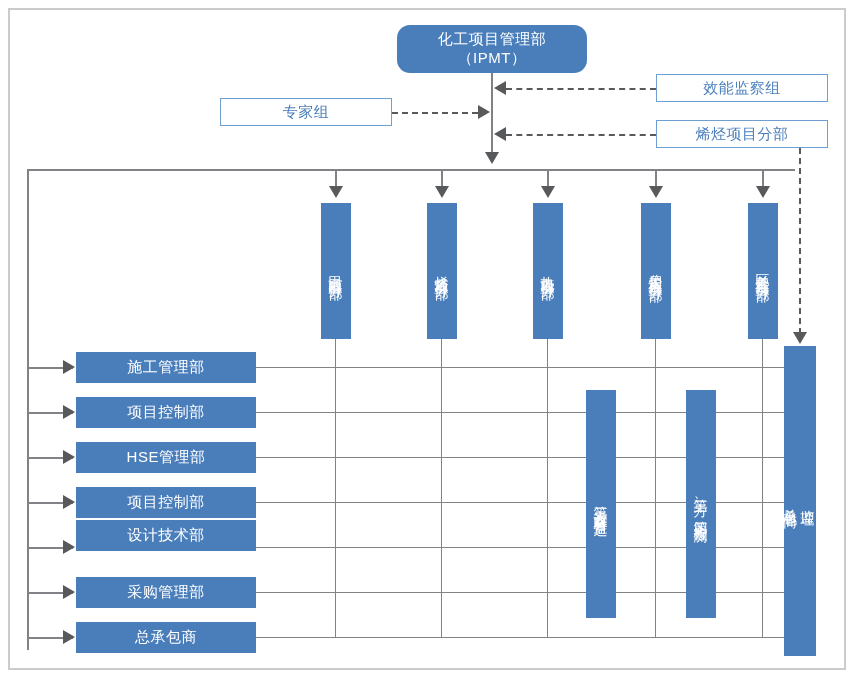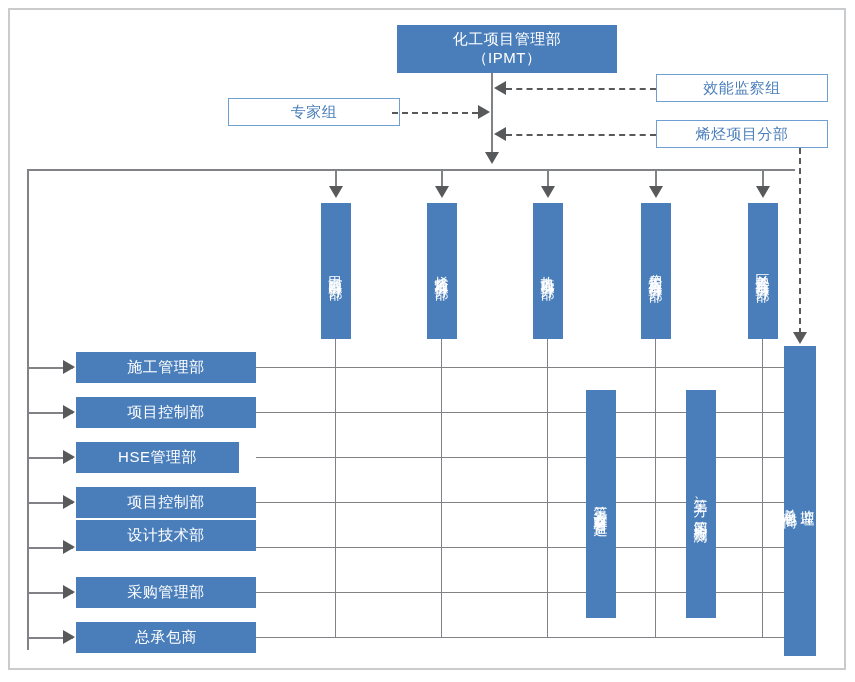--- a/index.html
+++ b/index.html
@@ -110,31 +110,31 @@
     border-right: 12px solid #58595b;
   }
 </style>
 </head>
 <body>
 
 <div id="canvas">
 
   <div class="frame"></div>
 
-  <div class="box" style="left:397px; top:25px; width:220px; height:48px;">
+  <div class="box" style="left:397px; top:25px; width:190px; height:48px;border-radius:13px;">
     <div>
       <span>化工项目管理部</span>
       <span class="line2">（IPMT）</span>
     </div>
   </div>
 
   <div class="vline" style="left:491px; top:73px; height:82px;"></div>
   <div class="arrow down" style="left:485px; top:152px;"></div>
 
-  <div class="box hollow" style="left:220px; top:98px; width:172px; height:28px;margin-left:8px;">
+  <div class="box hollow" style="left:220px; top:98px; width:172px; height:28px;">
     <span>专家组</span>
   </div>
   <div class="hdash" style="left:392px; top:112px; width:86px;"></div>
   <div class="arrow right" style="left:478px; top:105px;"></div>
 
   <div class="box hollow" style="left:656px; top:74px; width:172px; height:28px;">
     <span>效能监察组</span>
   </div>
   <div class="hdash" style="left:506px; top:88px; width:150px;"></div>
   <div class="arrow left" style="left:494px; top:81px;"></div>
@@ -198,21 +198,21 @@
 
   <div class="hline" style="left:27px; top:412px; width:46px;"></div>
   <div class="arrow right" style="left:63px; top:405px;"></div>
   <div class="box" style="left:76px; top:397px; width:180px; height:31px;">
     <span>项目控制部</span>
   </div>
   <div class="hline thin" style="left:256px; top:412px; width:537px;"></div>
 
   <div class="hline" style="left:27px; top:457px; width:46px;"></div>
   <div class="arrow right" style="left:63px; top:450px;"></div>
-  <div class="box" style="left:76px; top:442px; width:163px; height:31px;text-align:center;">
+  <div class="box" style="left:76px; top:442px; width:180px; height:31px;text-align:center;">
     <span>HSE管理部</span>
   </div>
   <div class="hline thin" style="left:256px; top:457px; width:537px;"></div>
 
   <div class="hline" style="left:27px; top:502px; width:46px;"></div>
   <div class="arrow right" style="left:63px; top:495px;"></div>
   <div class="box" style="left:76px; top:487px; width:180px; height:31px;">
     <span>项目控制部</span>
   </div>
   <div class="hline thin" style="left:256px; top:502px; width:537px;"></div>

